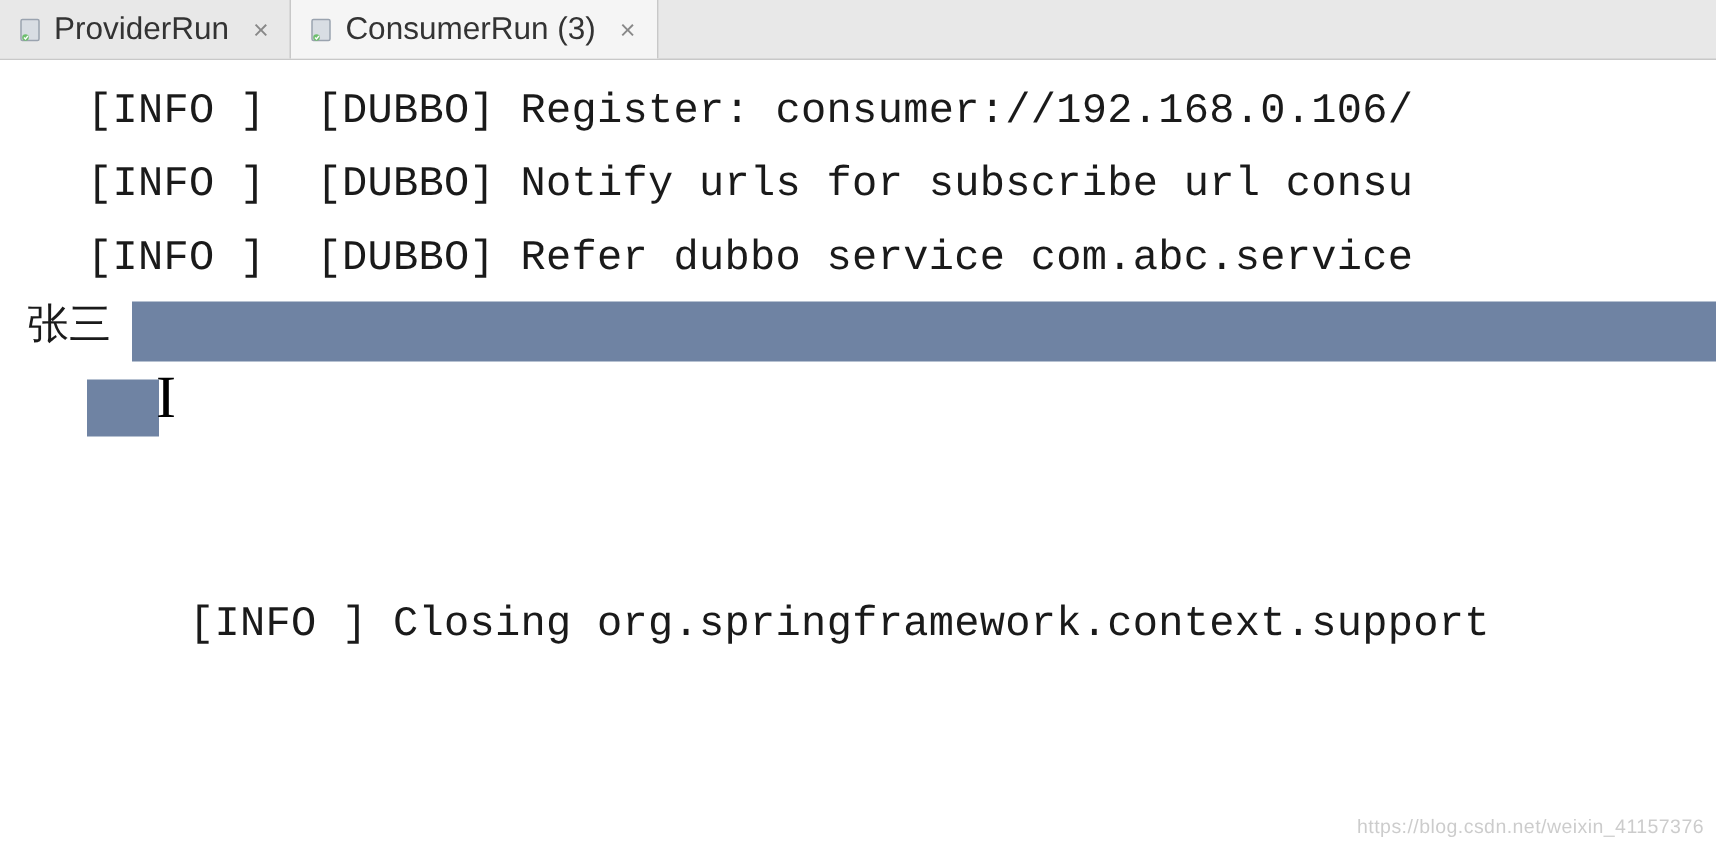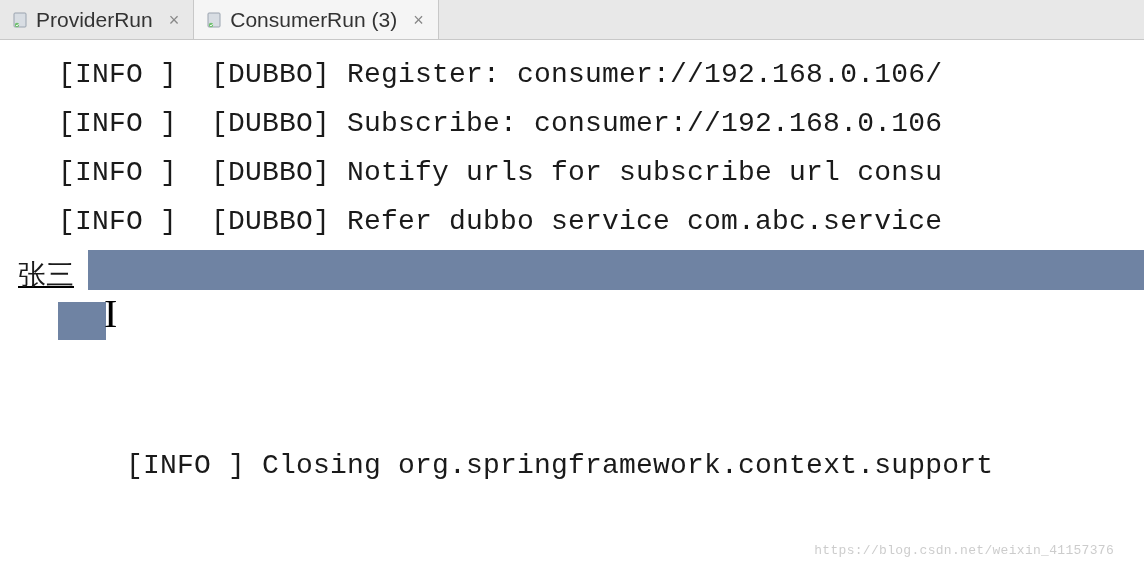--- a/index.html
+++ b/index.html
@@ -65,23 +65,22 @@
       font-size: 28px;
       line-height: 1.75;
       white-space: pre;
       color: #1a1a1a;
       letter-spacing: 0.2px;
       margin-left: 40px;
     }
     .selection-line {
       position: relative;
       display: flex;
-      align-items: flex-end;
+      align-items: flex-start;
       height: 48px;
-      text-decoration: underline;
     }
     .selection-text {
       font-family: "Consolas", "SimSun", "Courier New", monospace;
       font-size: 28px;
       color: #1a1a1a;
       position: relative;
       z-index: 2;
       padding-left: 0;
     }
     .selection-highlight {
@@ -114,25 +113,25 @@
       left: 46px;
       top: 0px;
       z-index: 3;
       font-family: serif;
       font-size: 40px;
       color: #000;
       line-height: 1;
     }
     .watermark {
       position: absolute;
-      right: 30px;
+      right: 8px;
       bottom: 8px;
       font-size: 13px;
       color: rgba(120,120,120,0.38);
-      font-family: Liberation Mono, monospace;
+      font-family: Liberation Sans, sans-serif;
       letter-spacing: 0.3px;
       z-index: 5;
       padding-left: 30px;
     }
   </style>
 </head>
 <body>
 
 <div class="tab-bar">
   <div class="tab">
@@ -154,21 +153,20 @@
         <path d="M4 14 l1 1 l1.6 -2" stroke="#fff" stroke-width="0.9" fill="none"></path>
       </svg>
     </span>
     <span class="tab-label">ConsumerRun (3)</span>
     <span class="close-icon">×</span>
   </div>
 </div>
 
 <div class="console">
   <div class="log-line">[INFO ]  [DUBBO] Register: consumer://192.168.0.106/</div>
-  <div class="log-line">[INFO ]  [DUBBO] Subscribe: consumer://192.168.0.106</div>
   <div class="log-line">[INFO ]  [DUBBO] Notify urls for subscribe url consu</div>
   <div class="log-line">[INFO ]  [DUBBO] Refer dubbo service com.abc.service</div>
 
   <div class="selection-line">
     <span class="selection-text">张三</span>
     <div class="selection-highlight"></div>
   </div>
 
   <div class="log-line partial-select-line">
     <div class="partial-highlight"></div>

